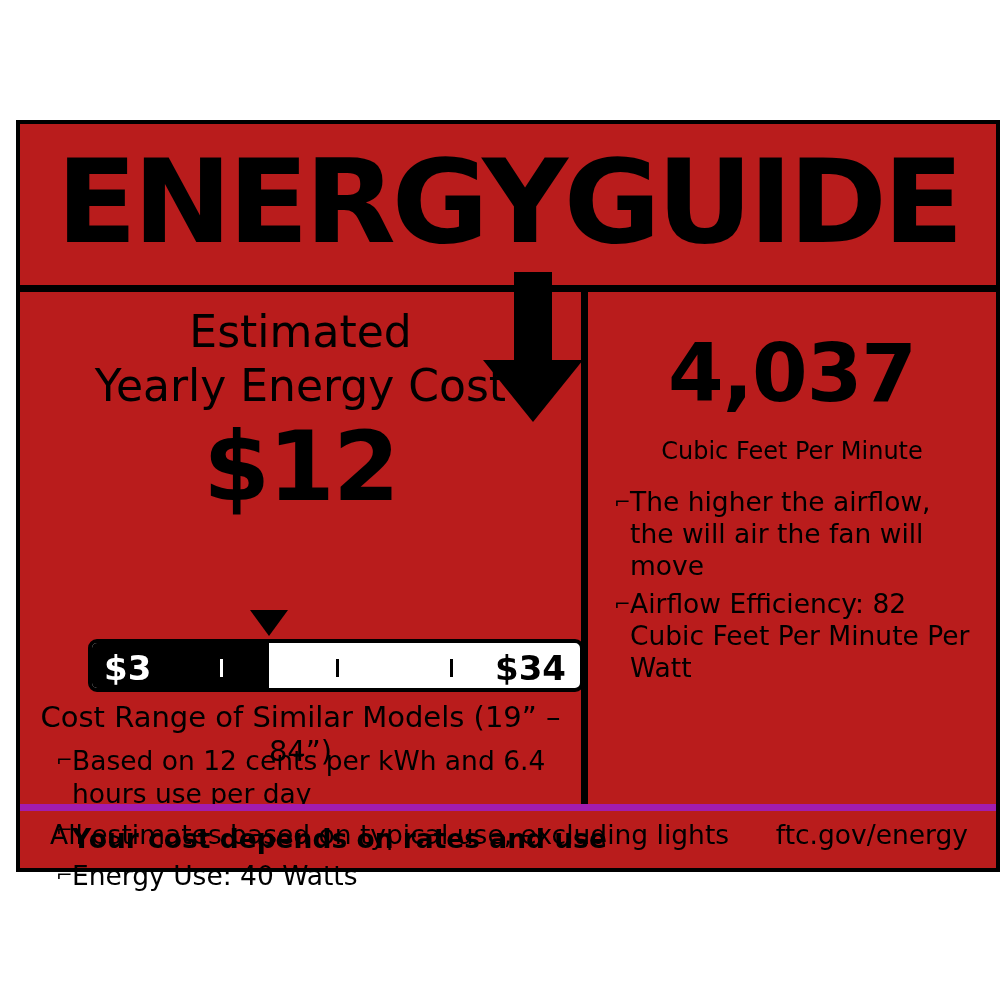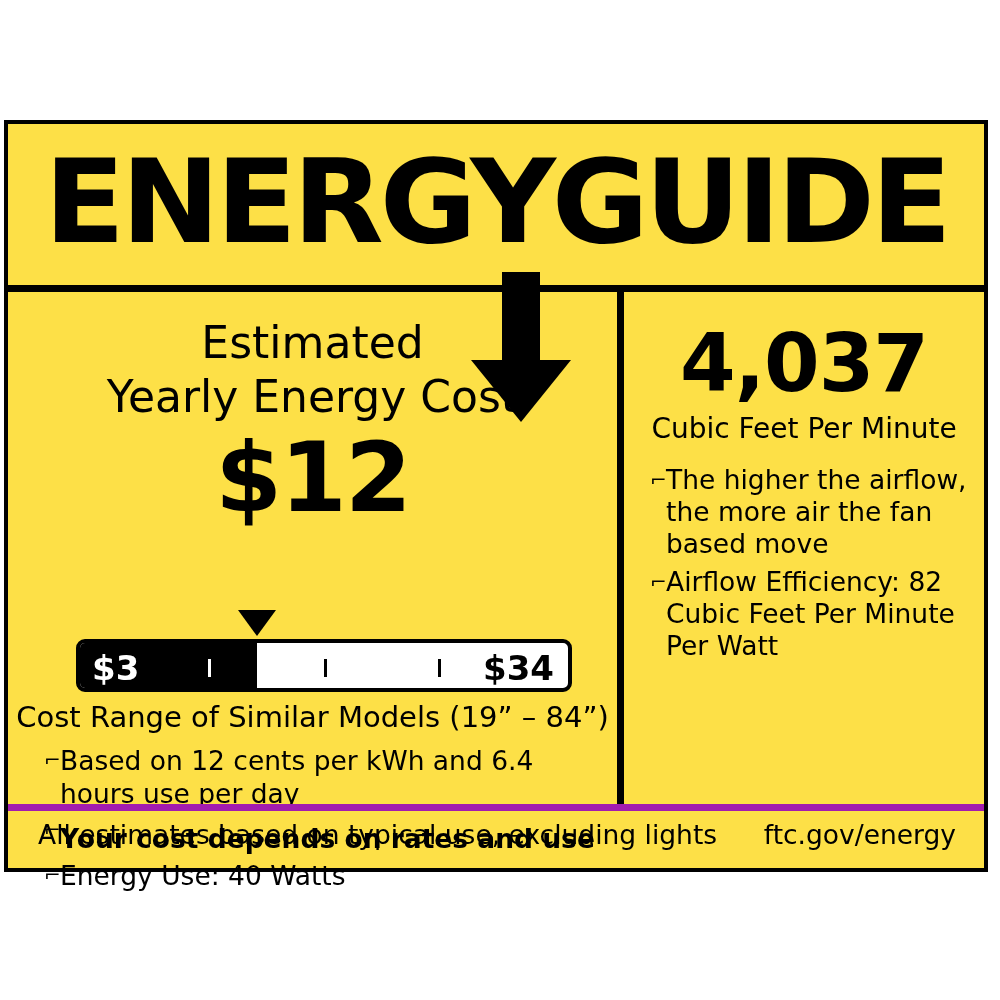--- a/index.html
+++ b/index.html
@@ -6,27 +6,27 @@
     margin: 0;
     padding: 0;
     background: #ffffff;
     width: 1000px;
     height: 1000px;
     font-family: "DejaVu Sans", sans-serif;
   }
 
   #label {
     position: absolute;
-    left: 4px;
+    left: 16px;
     top: 120px;
     width: 984px;
     height: 752px;
     border: 4px solid #000;
     box-sizing: border-box;
-    background: #fde047;
+    background: #b91c1c;
   }
 
   
   .header {
     position: relative;
     height: 168px;
     border-bottom: 7px solid #000;
     box-sizing: border-box;
     overflow: hidden;
   }
@@ -68,25 +68,25 @@
     margin-left: -31px;
   }
 
   
   .body {
     position: relative;
     height: 512px;
     display: flex;
   }
   .left {
-    width: 616px;
+    width: 568px;
     box-sizing: border-box;
     border-right: 7px solid #000;
     position: relative;
-    padding-top: 18px;
+    padding-top: 7px;
   }
   .right {
     flex: 1;
     position: relative;
     padding-top: 24px;
     text-align: center;
   }
 
   
   .est-line1, .est-line2 {
@@ -204,25 +204,26 @@
   .airflow-label {
     font-size: 37px;
     font-weight: bold;
     line-height: 46px;
   }
   .airflow-value {
     font-size: 80px;
     font-weight: bold;
     line-height: 92px;
     letter-spacing: -1px;
-    margin-top: 2px;
+    margin-top: 12px;
   }
   .airflow-units {
-    font-size: 28px;
+    font-size: 24px;
     line-height: 38px;
+    margin-top: 12px;
   }
   .right-bullets {
     margin-top: 16px;
     padding-left: 26px;
     padding-right: 14px;
     text-align: left;
   }
   .right-bullets .bullet {
     font-size: 26.5px;
     line-height: 32px;
@@ -300,21 +301,21 @@
       </div>
     </div>
 
     <div class="right">
       <div class="airflow-value">4,037</div>
       <div class="airflow-units">Cubic Feet Per Minute</div>
 
       <div class="right-bullets">
         <div class="bullet">
           <span class="dash">⌐</span>
-          <span class="txt">The higher the airflow, the more air the fan based move</span>
+          <span class="txt">The higher the airflow, the will air the fan will move</span>
         </div>
         <div class="bullet">
           <span class="dash">⌐</span>
           <span class="txt">Airflow Efficiency: 82 Cubic Feet Per Minute Per Watt</span>
         </div>
       </div>
     </div>
 
   </div>
 

